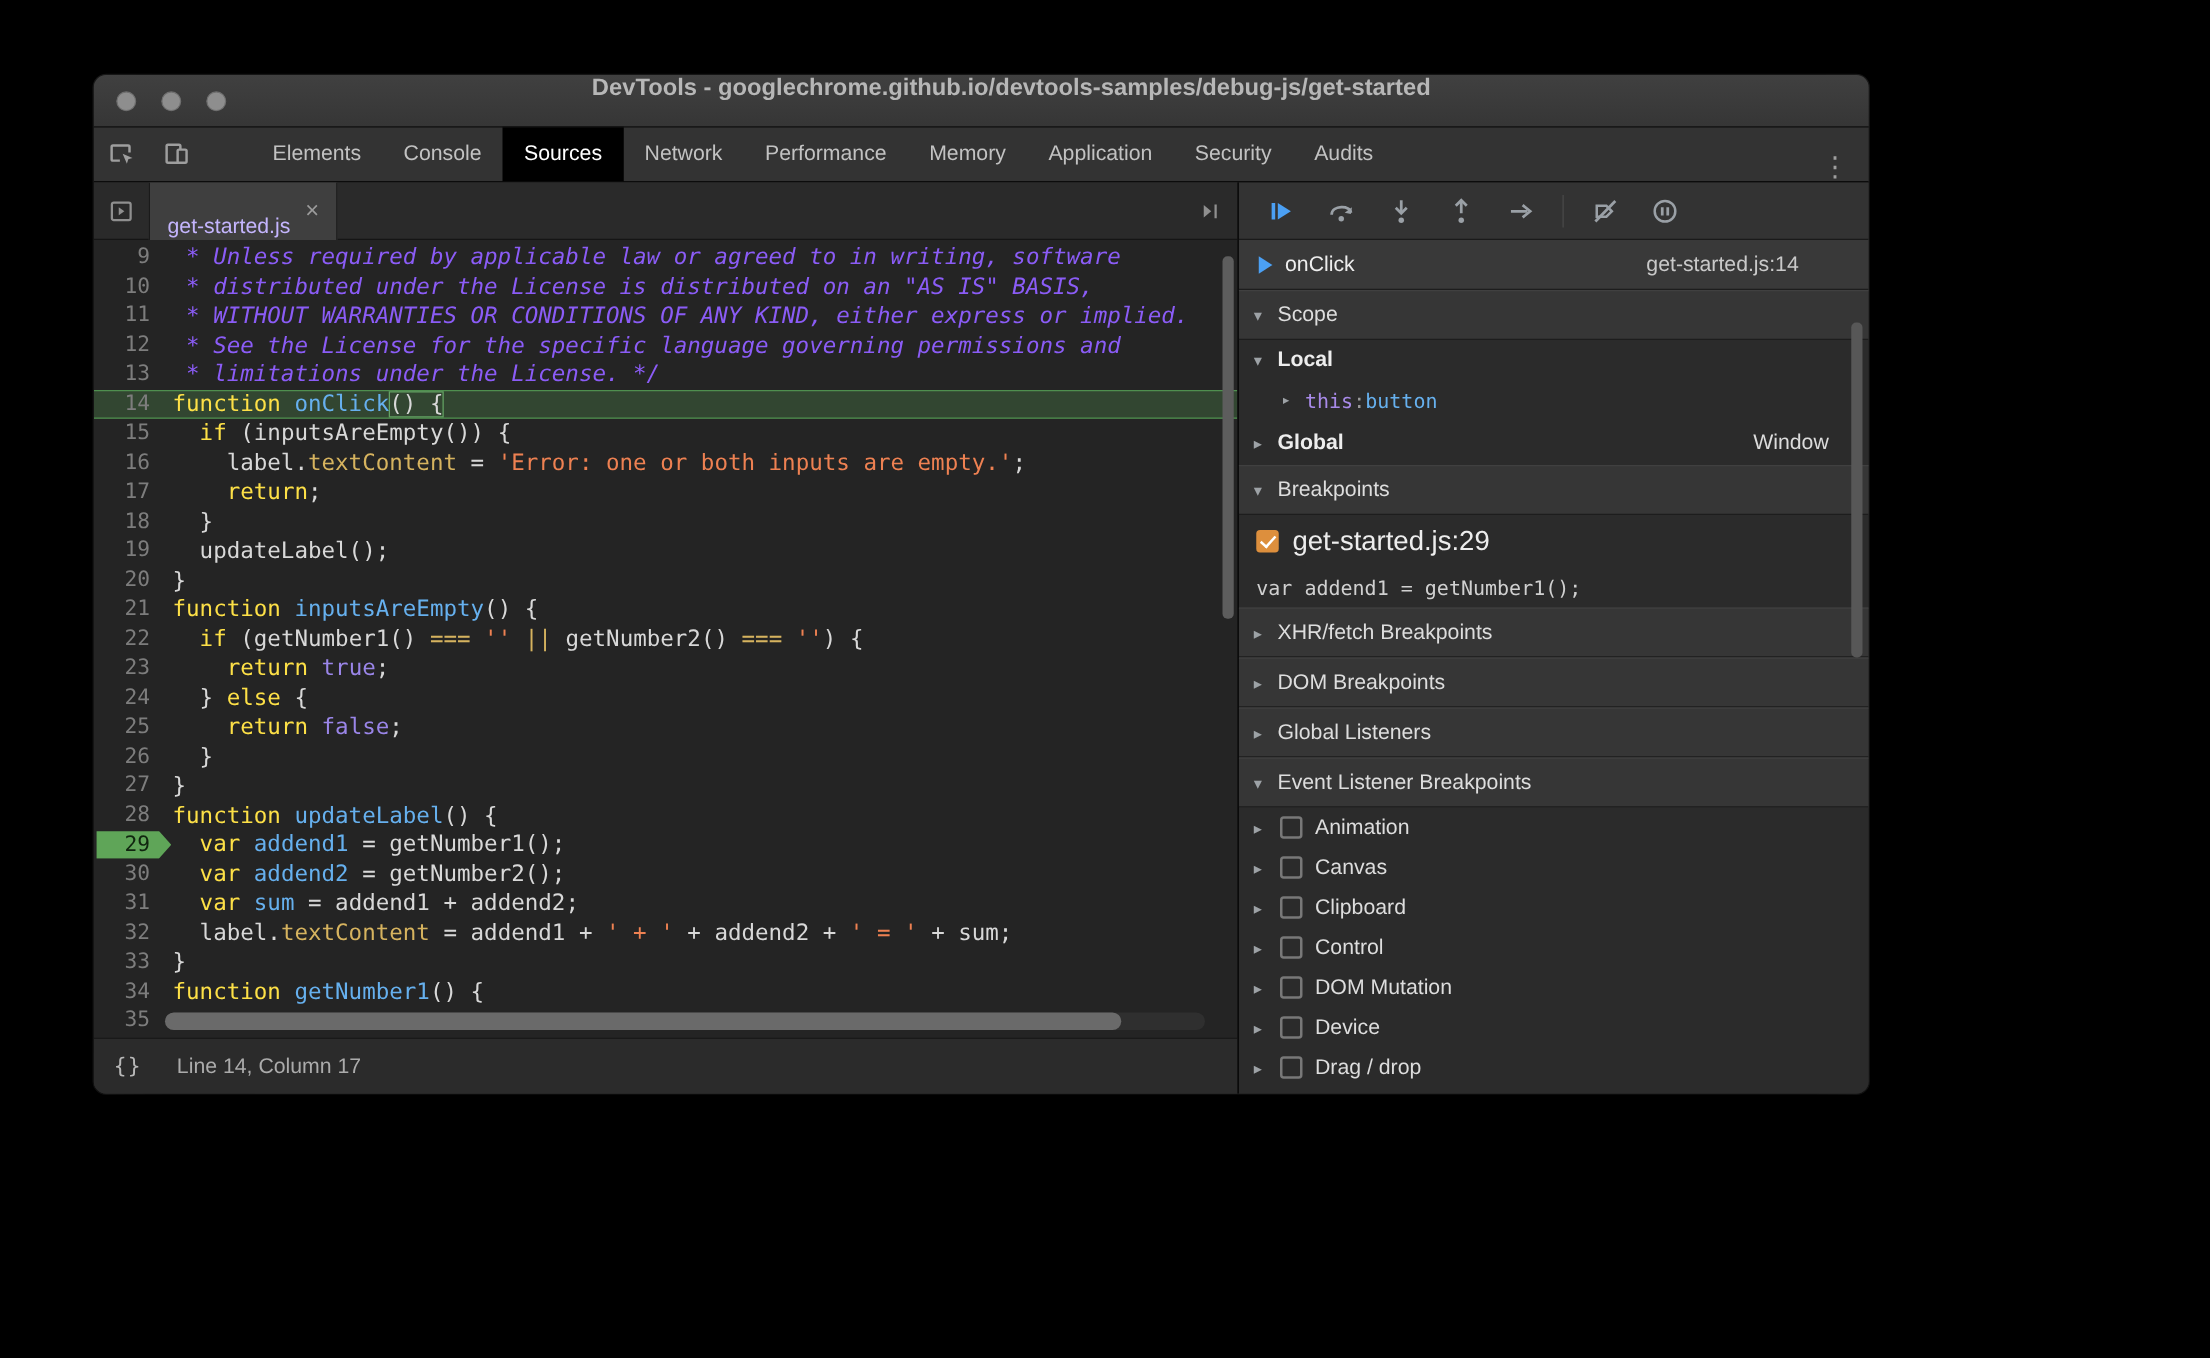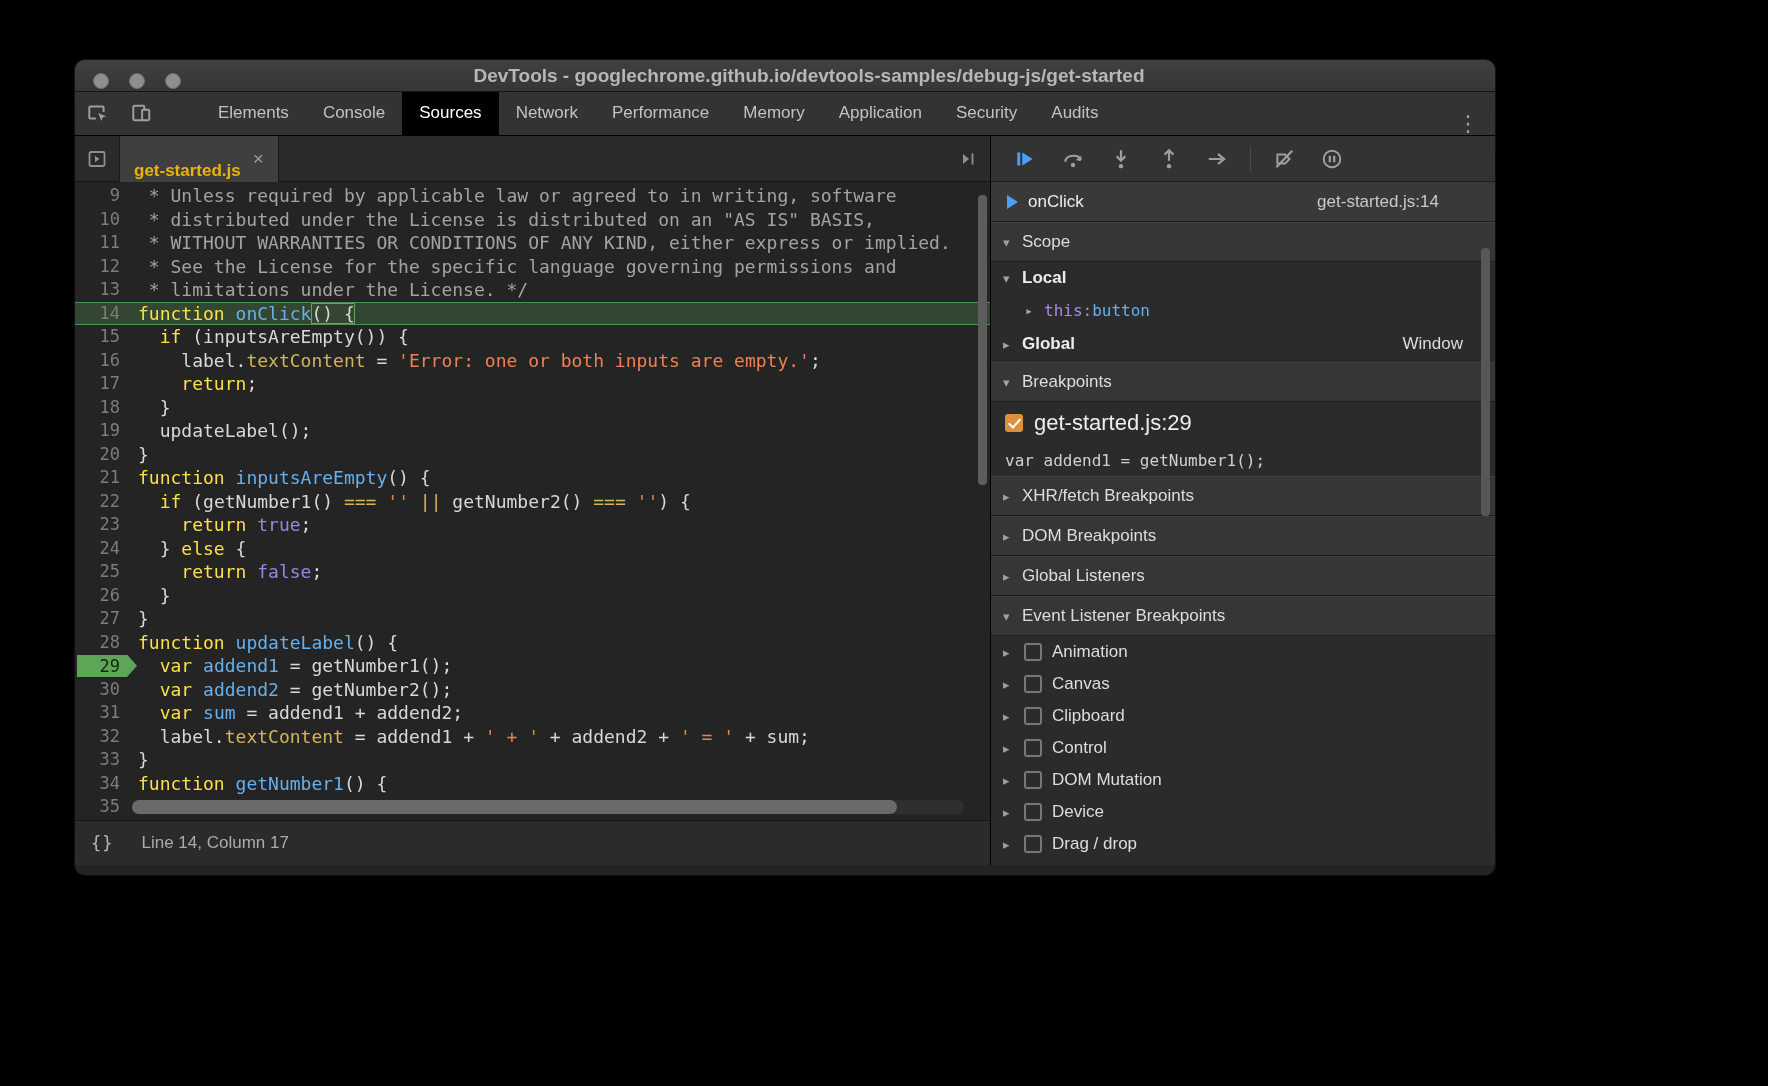--- a/index.html
+++ b/index.html
@@ -1,21 +1,21 @@
 <!DOCTYPE html>
 <html><head>
 <meta charset="utf-8">
 <style>
   *{margin:0;padding:0;box-sizing:border-box;}
   html,body{background:#000;}
   body{width:1768px;height:1086px;position:relative;overflow:hidden;font-family:"Liberation Sans",sans-serif;}
   .window{position:absolute;left:75px;top:60px;width:1420px;height:815px;background:#242424;border-radius:10px;overflow:hidden;box-shadow:0 25px 70px rgba(0,0,0,.8),0 0 0 1px #1a1a1a;}
 
   
-  .titlebar{height:32px;background:linear-gradient(#404040,#363636);border-bottom:1px solid #151515;display:flex;align-items:center;justify-content:center;position:relative;padding-left:48px;}
+  .titlebar{height:42px;background:linear-gradient(#404040,#363636);border-bottom:1px solid #151515;display:flex;align-items:flex-start;justify-content:center;position:relative;padding-left:48px;}
   .traffic{position:absolute;left:18px;top:0;height:42px;display:flex;align-items:center;gap:20px;}
   .tl{width:16px;height:16px;border-radius:50%;background:#8e8e8e;border:1px solid #6f6f6f;}
   .win-title{font-size:19px;color:#b7b7b7;font-weight:bold;}
 
   
   .main-toolbar{height:44px;background:#333;border-bottom:1px solid #000;display:flex;align-items:flex-end;}
   .tool-btn{width:44px;height:44px;background:none;border:none;display:flex;align-items:center;justify-content:center;}
   .main-tabs{display:flex;height:44px;margin-left:38px;}
   .main-tab{padding:0 17px;height:44px;line-height:44px;font-size:17px;color:#c2c2c2;white-space:nowrap;}
   .main-tab.selected{background:#000;color:#fff;}
@@ -23,33 +23,33 @@
 
   
   .content{display:flex;height:729px;}
   .left-pane{width:915px;flex:none;display:flex;flex-direction:column;background:#242424;}
   .right-pane{flex:1;background:#2b2b2b;border-left:1px solid #000;display:flex;flex-direction:column;position:relative;overflow:hidden;}
 
   
   .filebar{height:46px;flex:none;background:#2a2a2a;border-bottom:1px solid #151515;display:flex;align-items:center;}
   .nav-btn{width:44px;height:46px;background:none;border:none;display:flex;align-items:center;justify-content:center;}
   .file-tab{height:46px;display:flex;align-items:center;background:#3f3f3f;padding:0 14px;border-right:1px solid #1a1a1a;border-left:1px solid #1a1a1a;}
-  .file-tab .label{color:#eab308;font-weight:bold;font-size:17px;margin-top:24px;}
+  .file-tab .label{color:#c4b5fd;font-weight:normal;font-size:17px;margin-top:24px;}
   .file-tab .close{color:#9b9b9b;font-size:19px;margin-left:12px;}
   .filebar .spacer{flex:1;}
 
   
   .editor{flex:1;position:relative;overflow:hidden;background:#242424;font-family:"DejaVu Sans Mono",monospace;font-size:18px;line-height:23.5px;padding-top:2px;}
   .code-row{display:flex;height:23.5px;}
   .code-row.active{background:rgba(87,161,86,.27);box-shadow:inset 0 1px 0 #4f8f4f,inset 0 -1px 0 #4f8f4f;}
   .gutter{width:57px;flex:none;text-align:right;padding-right:12px;color:#7d7d7d;font-size:17px;position:relative;}
   .gutter.has-bp{color:transparent;}
   .bp-tag{position:absolute;left:2px;top:0.5px;height:22.5px;width:60px;line-height:22.5px;background:#5fa558;clip-path:polygon(0 0,50px 0,60px 50%,50px 100%,0 100%);color:#10250f;text-align:right;padding-right:17px;font-weight:normal;font-size:17px;}
   .code{flex:1;padding-left:6px;white-space:pre;color:#d8d8d8;overflow:hidden;}
-  .tk-c{color:#a3a3a3;}
+  .tk-c{color:#8b5cf6;font-style:italic;}
   .tk-k{color:#fde047;}
   .tk-f{color:#66b0ee;}
   .tk-s{color:#ee8152;}
   .tk-p{color:#d6b35f;}
   .tk-o{color:#d6b35f;}
   .tk-b{color:#9a85e8;}
   .tk-d{color:#d8d8d8;}
   .tk-x{color:#d8d8d8;outline:1px solid #63a263;outline-offset:-1px;}
   .vthumb{position:absolute;right:3px;top:13px;width:9px;height:290px;background:#5d5d5d;border-radius:4px;}
   .hscroll{position:absolute;left:57px;right:26px;bottom:6px;height:14px;background:#2f2f2f;border-radius:7px;}

